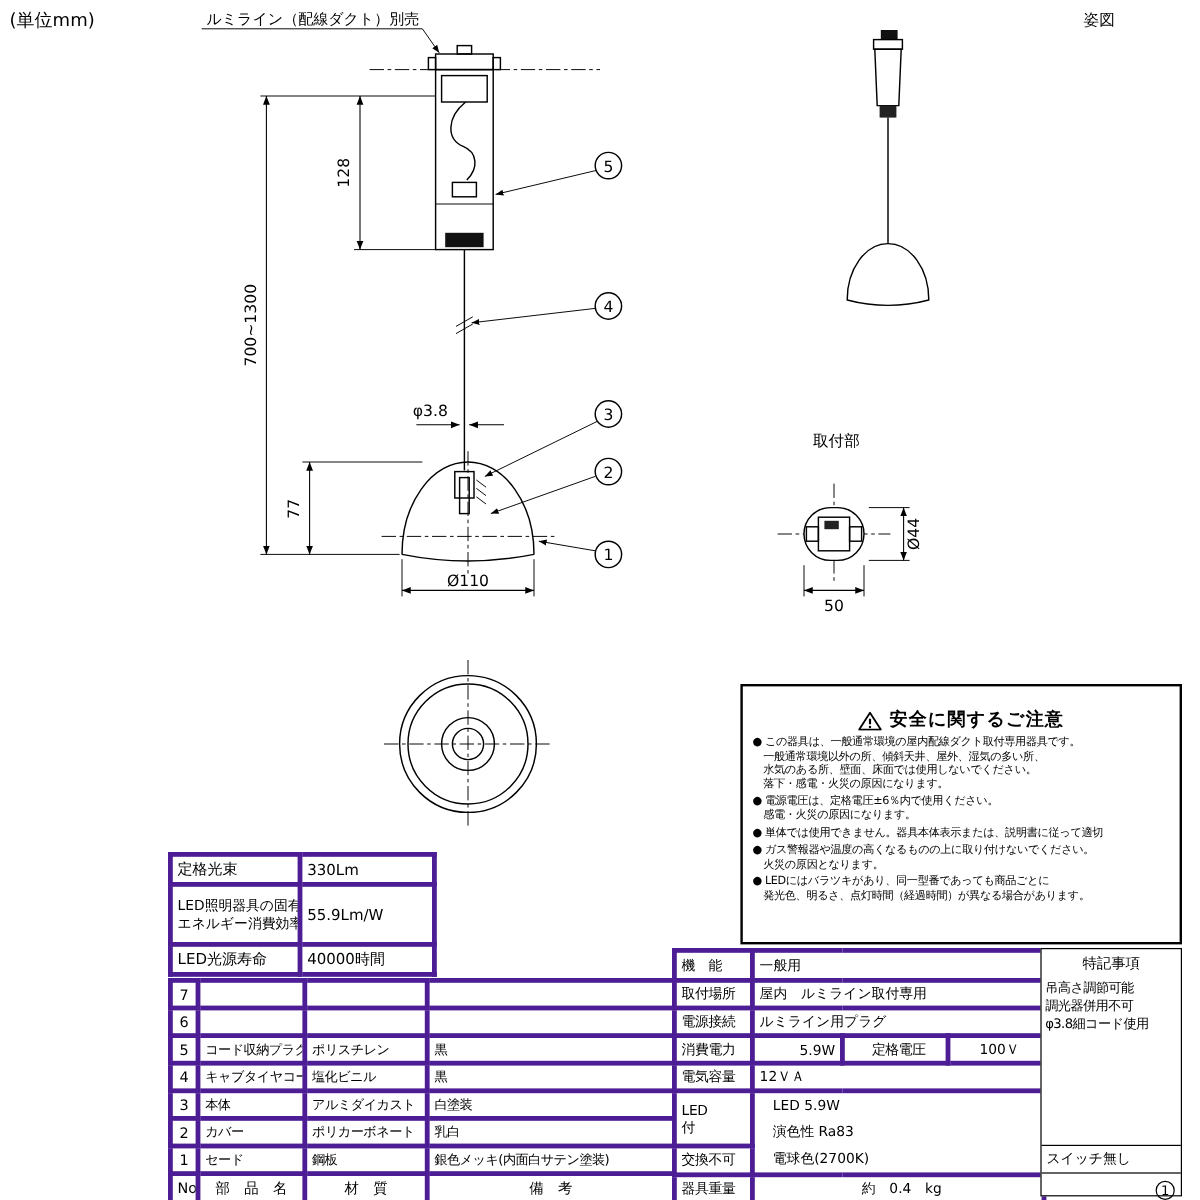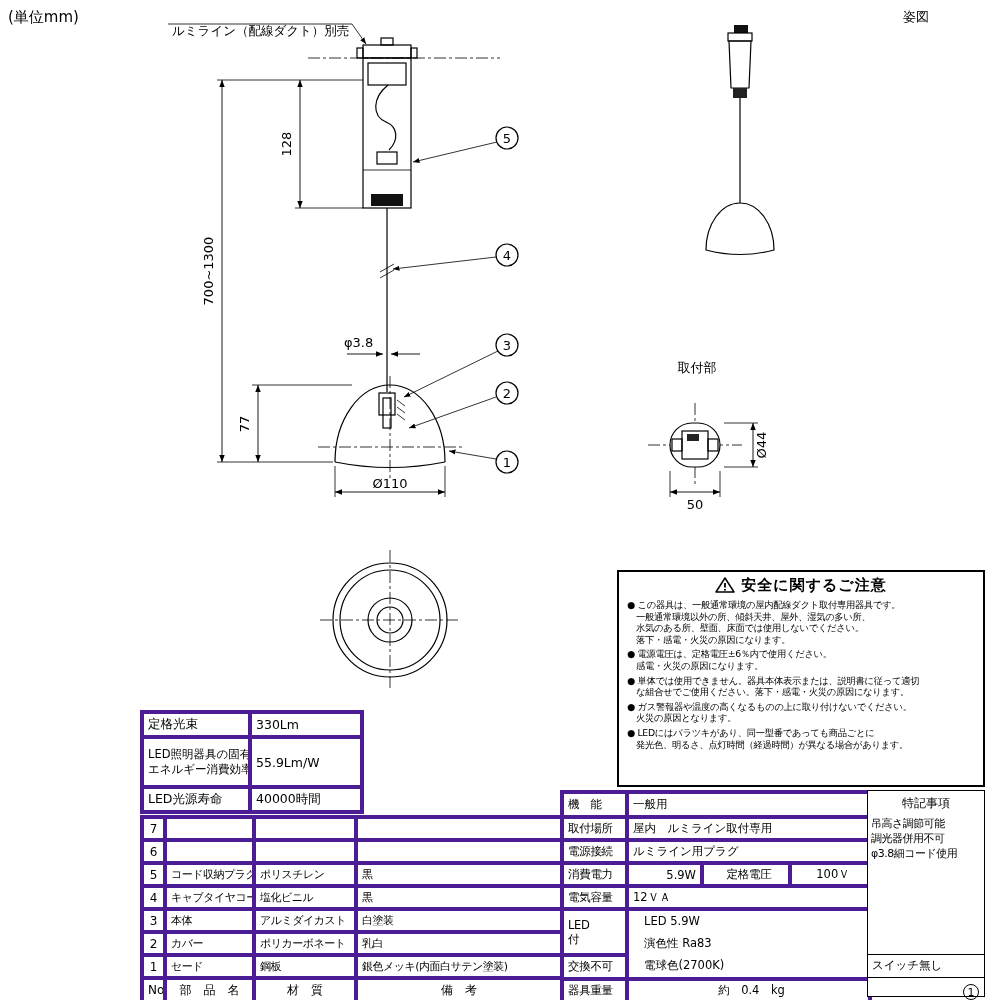--- a/index.html
+++ b/index.html
@@ -14,21 +14,21 @@
   svg text { font-family: inherit; fill: #000; }
   .t13 { font-size: 13px; }
   .mid { text-anchor: middle; }
   .ln  { stroke:#000; stroke-width:1.2; fill:none; }
   .lnf { stroke:#000; stroke-width:1.2; fill:#fff; }
   .thin{ stroke:#000; stroke-width:0.8; fill:none; }
   .cl  { stroke:#000; stroke-width:0.8; fill:none; stroke-dasharray:12 3 3 3; }
   .dim { stroke:#000; stroke-width:0.9; fill:none; }
   
   .unit-note { left:8px; top:8px; font-size:15px; }
-  .duct-note { left:172px; top:8px; font-size:12.5px;margin-top:15px; }
+  .duct-note { left:172px; top:8px; font-size:12.5px; }
   .pose-label { left:903px; top:8px; font-size:13px; }
   
   table { border-collapse: collapse; table-layout: fixed; position:absolute; background:#fff; }
   td { border:4px solid #4c1d95; font-size:12px; padding:0 4px; overflow:hidden; white-space:nowrap; vertical-align:middle; }
   #photo-table { left:140px; top:710px; width:220px; }
   #photo-table td { font-size:12.5px; }
   #photo-table .two-line div { font-size:11.5px; line-height:1.3; }
   #parts-table { left:140px; top:815px; width:420px; }
   #parts-table td { font-size:11px; letter-spacing:-0.5px; }
   #parts-table .noc { text-align:center; letter-spacing:0; font-size:12px; }
@@ -41,21 +41,21 @@
   .led-cell div { line-height:1.9;margin-left:11px; }
   
   .notes-panel { left:867px; top:790px; width:118px; height:207px; border:1px solid #000; background:#fff; }
   .notes-header { text-align:center; font-size:12px; padding-top:4px; }
   .notes-lines { padding:4px 3px 0 3px; font-size:11px; line-height:15px; letter-spacing:-0.5px; white-space:nowrap; }
   .switch-row { position:absolute; left:0; right:0; top:163px; height:23px; border-top:1px solid #000; font-size:11.5px; padding:3px 0 0 4px; }
   .page-row { position:absolute; left:0; right:0; top:186px; height:24px; border-top:1px solid #000; text-align:right; padding:3px 5px 0 0; }
   .circled { display:inline-block; width:16px; height:16px; border:1px solid #000; border-radius:50%; text-align:center; line-height:15px; font-size:11px; }
   
   .safety-box { left:617px; top:570px; width:368px; height:217px; border:2px solid #000; background:#fff; }
-  .safety-title-row { display:flex; align-items:flex-start; justify-content:center; gap:6px; padding-top:4px; }
+  .safety-title-row { display:flex; align-items:flex-end; justify-content:center; gap:6px; padding-top:18px; }
   .safety-title { font-size:15px; font-weight:bold; letter-spacing:1px; }
   .safety-body { padding:4px 6px 0 8px; }
   .s-item { margin-bottom:3px; }
   .s-item div { font-size:9.3px; line-height:11.6px; white-space:nowrap; letter-spacing:-0.3px; }
 </style>
 </head>
 <body>
 
 <div class="sheet">
 
@@ -217,21 +217,20 @@
         <div>　一般通常環境以外の所、傾斜天井、屋外、湿気の多い所、</div>
         <div>　水気のある所、壁面、床面では使用しないでください。</div>
         <div>　落下・感電・火災の原因になります。</div>
       </div>
       <div class="s-item">
         <div>● 電源電圧は、定格電圧±6％内で使用ください。</div>
         <div>　感電・火災の原因になります。</div>
       </div>
       <div class="s-item">
         <div>● 単体では使用できません。器具本体表示または、説明書に従って適切</div>
-        <div>　な組合せでご使用ください。落下・感電・火災の原因になります。</div>
       </div>
       <div class="s-item">
         <div>● ガス警報器や温度の高くなるものの上に取り付けないでください。</div>
         <div>　火災の原因となります。</div>
       </div>
       <div class="s-item">
         <div>● LEDにはバラツキがあり、同一型番であっても商品ごとに</div>
         <div>　発光色、明るさ、点灯時間（経過時間）が異なる場合があります。</div>
       </div>
     </div>

